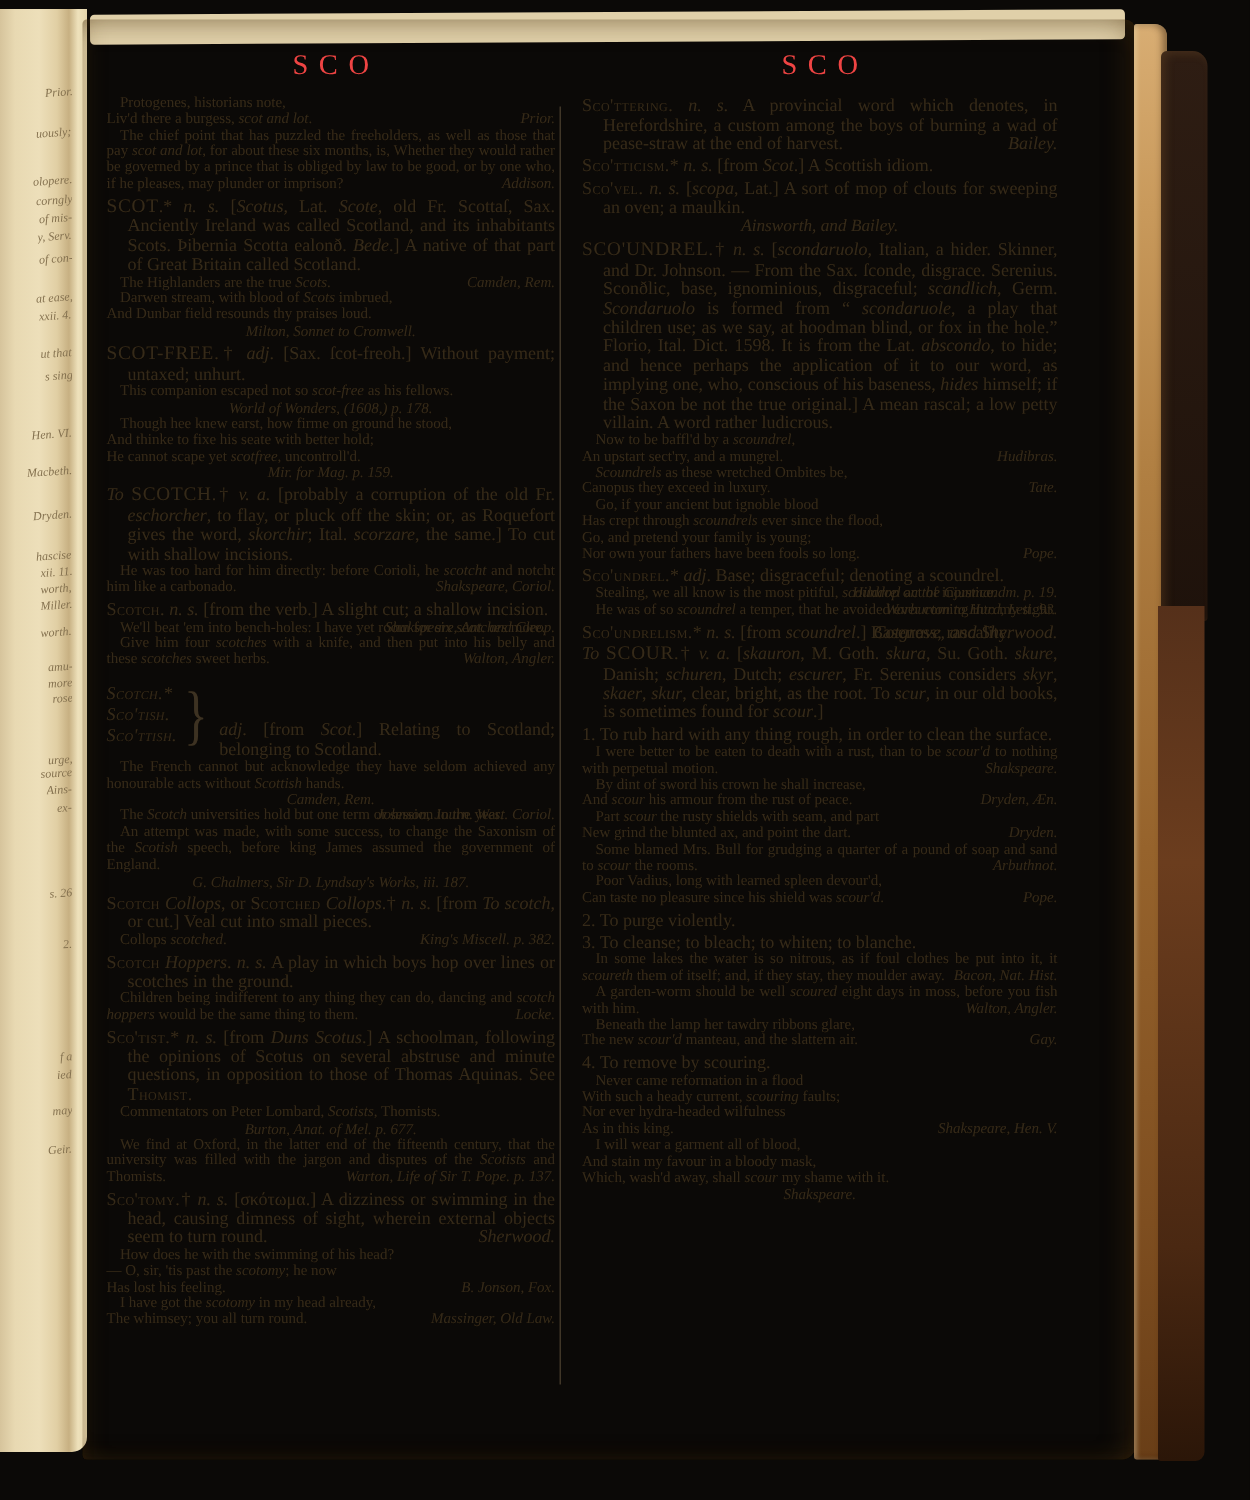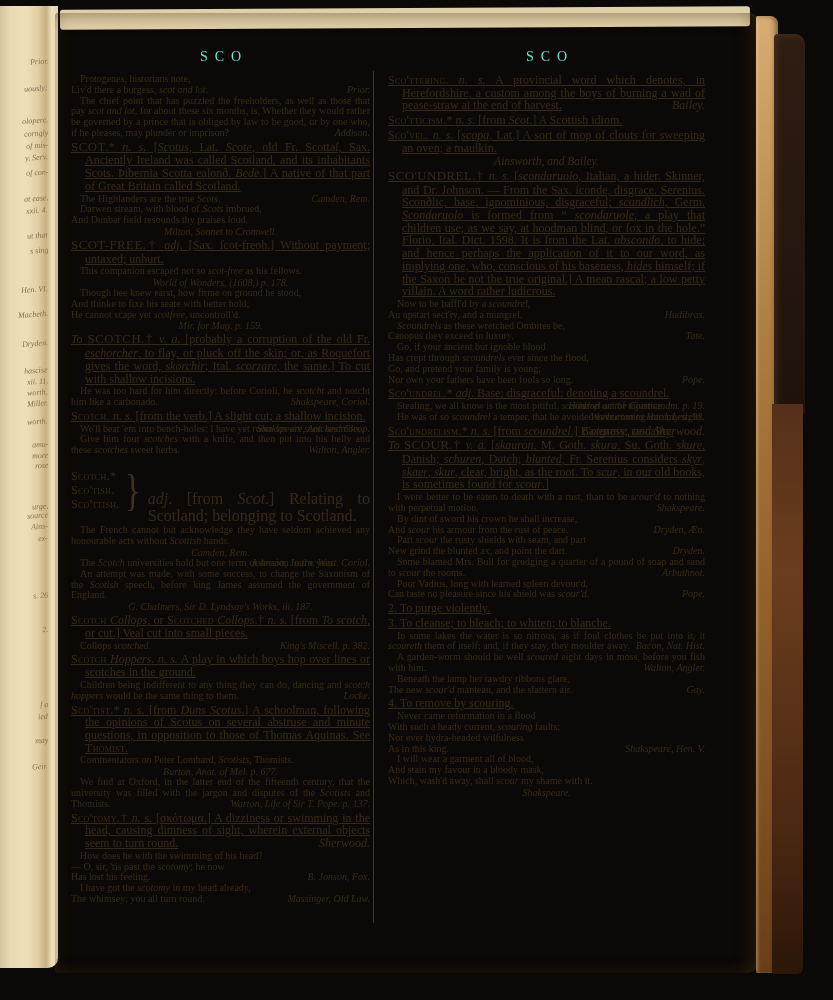--- a/index.html
+++ b/index.html
@@ -52,35 +52,35 @@
   .cover-bottom{
     position:absolute;left:772px;top:404px;width:31px;height:570px;
     background:linear-gradient(180deg,#55301a,#6b3d1e 30%,#4a2812 75%,#2b1608);
     border-radius:0 0 6px 2px;
   }
   
   .col{position:absolute;top:0;color:#352a19;text-shadow:0 0 .4px rgba(40,25,5,.45);}
   .col.left{left:16px;width:299px;}
   .col.right{left:333px;width:317px;}
   .divider{position:absolute;left:318px;top:58px;width:1px;height:852px;background:rgba(78,66,48,.8);}
-  .colhead{margin:36px 0 9px;text-align:center;font-size:14px;letter-spacing:7px;text-indent:7px;color:#5eead4;}
-  .e{font-size:12px;line-height:1.06;text-align:justify;margin:2px 0 1px;padding-left:14px;text-indent:-14px;position:relative;text-decoration:underline;}
+  .colhead{margin:20px 0 9px;text-align:center;font-size:19px;letter-spacing:7px;text-indent:7px;color:#ef4444;}
+  .e{font-size:12px;line-height:1.06;text-align:justify;margin:2px 0 1px;padding-left:14px;text-indent:-14px;position:relative;}
   .q{font-size:10px;line-height:1.08;text-align:justify;margin:0;text-indent:9px;position:relative;}
   .v{font-size:10px;line-height:1.08;margin:0;position:relative;}
   .v.vi{text-indent:9px;}
   .a{font-size:10px;line-height:1.1;text-align:center;font-style:italic;margin:0;}
   .a.ae{font-size:11.5px;}
   .attr{position:absolute;right:0;bottom:0;font-style:italic;}
   em{font-style:italic;}
   .sc{font-variant:small-caps;letter-spacing:.3px;}
   .hw{font-size:107%;letter-spacing:.5px;}
   .brace-row{display:flex;align-items:center;margin:2px 0 1px;}
-  .brace-words div{font-size:12px;line-height:1.15;font-variant:small-caps;letter-spacing:.3px;white-space:nowrap;}
+  .brace-words div{font-size:12px;line-height:1.15;font-variant:small-caps;letter-spacing:.3px;white-space:nowrap;font-style:italic;}
   .brace-glyph{font-size:44px;line-height:1;margin:0 5px 0 2px;transform:scaleX(.75);color:#3d3222;}
-  .brace-text{flex:1;font-size:16px;line-height:1.08;text-align:justify;margin-top:32px;}
+  .brace-text{flex:1;font-size:12px;line-height:1.08;text-align:justify;margin-top:32px;}
 </style>
 </head>
 <body>
 
 <div>
   <div class="page-behind"></div>
   <div class="gutter" id="gutter">
       <div class="frag" style="top: 51px;">Prior.</div>
       <div class="frag" style="top: 78px;">uously;</div>
       <div class="frag" style="top: 110px;">olopere.</div>
@@ -183,21 +183,22 @@
           <div class="v vi"><em>Scoundrels</em> as these wretched Ombites be,</div>
           <div class="v">Canopus they exceed in luxury.<span class="attr"><em>Tate</em>.</span></div>
           <div class="v vi">Go, if your ancient but ignoble blood</div>
           <div class="v">Has crept through <em>scoundrels</em> ever since the flood,</div>
           <div class="v">Go, and pretend your family is young;</div>
           <div class="v">Nor own your fathers have been fools so long.<span class="attr"><em>Pope</em>.</span></div>
           <div class="e"><span class="sc">Sco'undrel.</span>* <em>adj</em>. Base; disgraceful; denoting a scoundrel.</div>
           <div class="q">Stealing, we all know is the most pitiful, <em>scoundrel</em> act of injustice.<span class="attr"><em>Hildrop on the Commandm</em>. p. 19.</span></div>
           <div class="q">He was of so <em>scoundrel</em> a temper, that he avoided ever coming into my sight.<span class="attr"><em>Warburton to Hurd</em>, Lett. 93.</span></div>
           <div class="e"><span class="sc">Sco'undrelism.</span>* <em>n. s.</em> [from <em>scoundrel</em>.] Baseness; rascality.<span class="attr"><em>Cotgrave, and Sherwood</em>.</span></div>
-          <div class="e"><em>To</em> <span class="hw">SCOUR</span>.† <em>v. a.</em> [<em>skauron</em>, M. Goth. <em>skura</em>, Su. Goth. <em>skure</em>, Danish; <em>schuren</em>, Dutch; <em>blunted</em>, Fr. Serenius considers <em>skyr</em>, <em>skaer</em>, <em>skur</em>, clear, bright, as the root. To <em>scur</em>, in our old books, is sometimes found for <em>scour</em>.]</div>
+          <div class="e"><em>To</em> <span class="hw">SCOUR</span>.† <em>v. a.</em> [<em>skauron</em>, M. Goth. <em>skura</em>, Su. Goth. <em>skure</em>, Danish; <em>schuren</em>, Dutch; <em>escurer</em>, Fr. Serenius considers <em>skyr</em>, <em>skaer</em>, <em>skur</em>, clear, bright, as the root. To <em>scur</em>, in our old books, is sometimes found for <em>scour</em>.]</div>
+          <div class="e">1. To rub hard with any thing rough, in order to clean the surface.</div>
           <div class="q">I were better to be eaten to death with a rust, than to be <em>scour'd</em> to nothing with perpetual motion.<span class="attr"><em>Shakspeare</em>.</span></div>
           <div class="v vi">By dint of sword his crown he shall increase,</div>
           <div class="v">And <em>scour</em> his armour from the rust of peace.<span class="attr"><em>Dryden, Æn</em>.</span></div>
           <div class="v vi">Part <em>scour</em> the rusty shields with seam, and part</div>
           <div class="v">New grind the blunted ax, and point the dart.<span class="attr"><em>Dryden</em>.</span></div>
           <div class="q">Some blamed Mrs. Bull for grudging a quarter of a pound of soap and sand to <em>scour</em> the rooms.<span class="attr"><em>Arbuthnot</em>.</span></div>
           <div class="v vi">Poor Vadius, long with learned spleen devour'd,</div>
           <div class="v">Can taste no pleasure since his shield was <em>scour'd</em>.<span class="attr"><em>Pope</em>.</span></div>
           <div class="e">2. To purge violently.</div>
           <div class="e">3. To cleanse; to bleach; to whiten; to blanche.</div>

